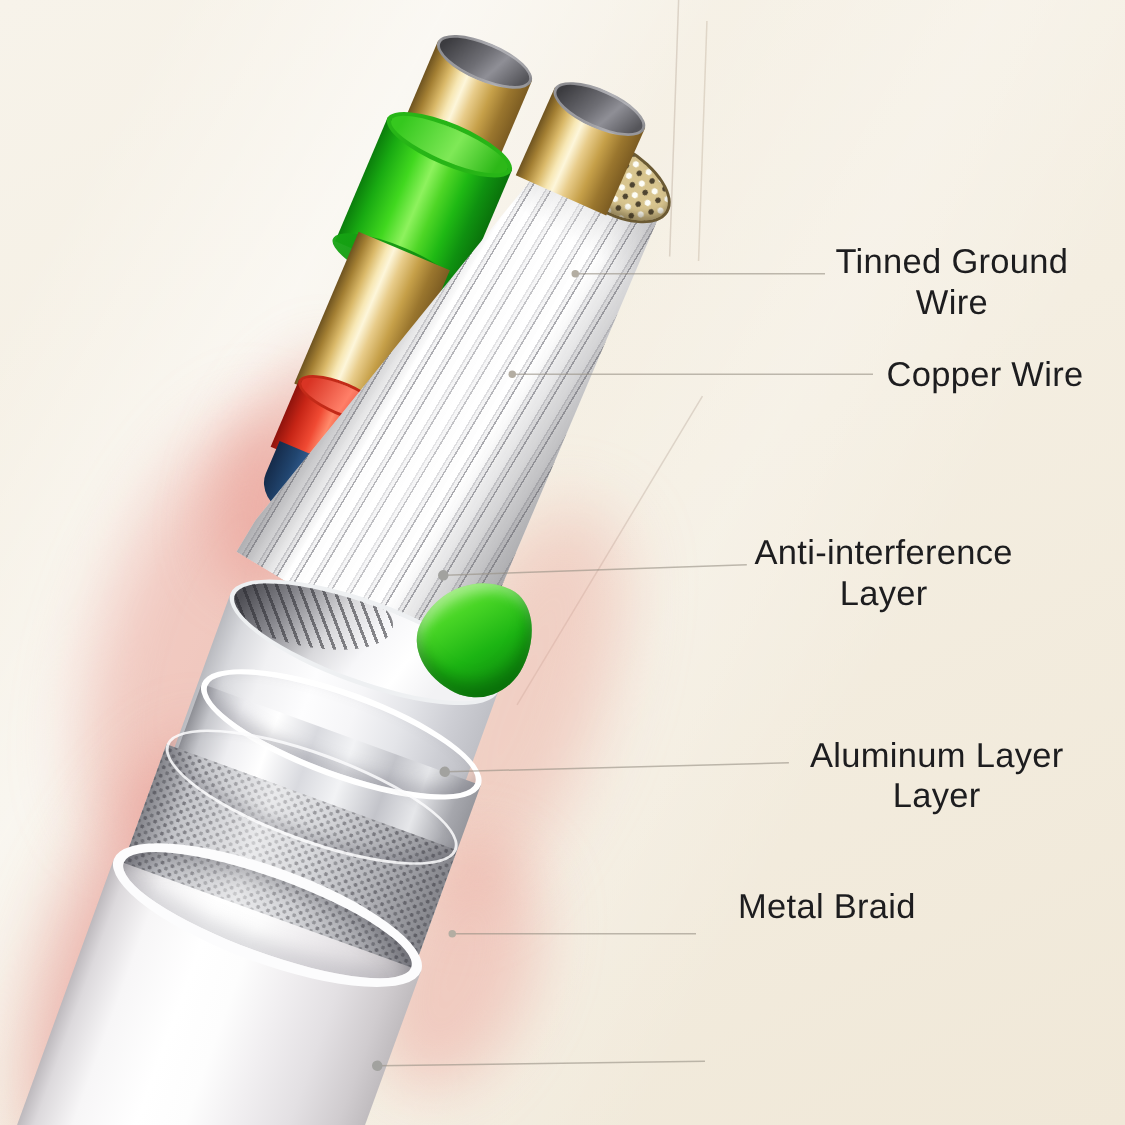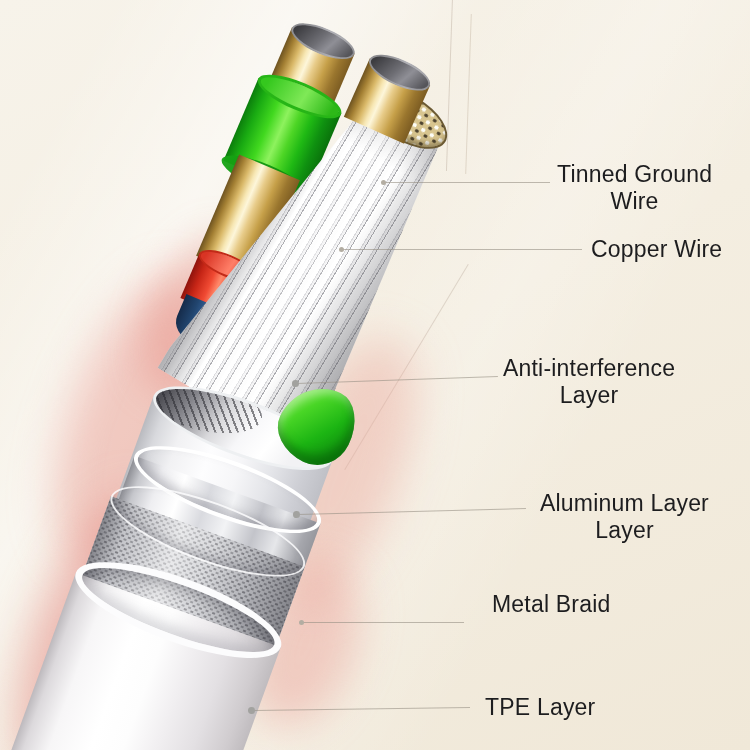--- a/index.html
+++ b/index.html
@@ -196,18 +196,14 @@
     <span>Layer</span>
   </div>
   <div class="lab" id="lab-foil">
     <span>Aluminum Layer</span>
     <span>Layer</span>
   </div>
   <div class="lab" id="lab-braid">
     <span>Metal Braid</span>
 
   </div>
-  <div class="lab" id="lab-tpe">
-    <span>TPE Layer</span>
-
-  </div>
 
 </div>
 
 </body></html>

